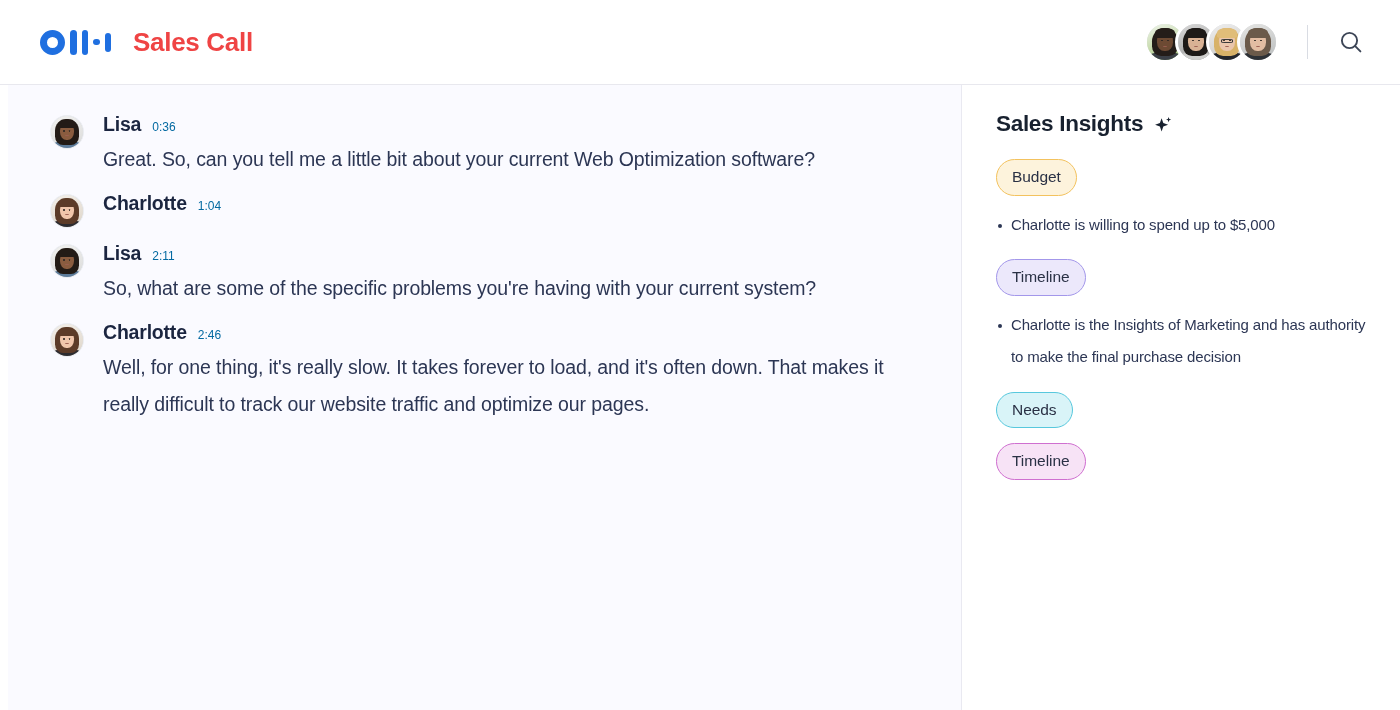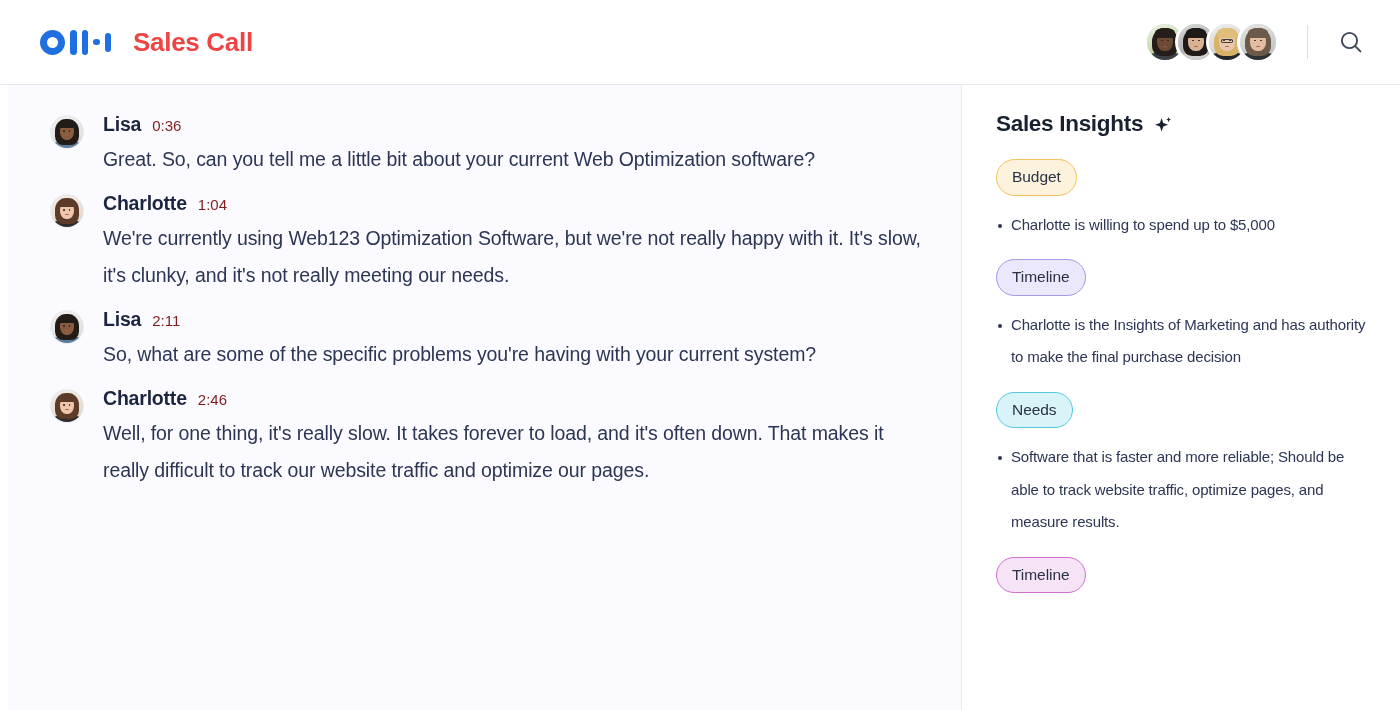--- a/index.html
+++ b/index.html
@@ -169,23 +169,23 @@
     gap: 11px;
     margin-bottom: 5px;
   }
   .speaker {
     font-size: 19.5px;
     font-weight: 700;
     color: #1b2540;
     letter-spacing: -0.2px;
   }
   .timestamp {
-    font-size: 15px;
+    font-size: 12px;
     font-weight: 400;
-    color: #7f1d1d;
+    color: #0369a1;
     letter-spacing: 0px;
   }
 
   .msg-text {
     font-size: 19.5px;
     line-height: 37px;
     color: #2c3654;
     letter-spacing: -0.1px;
     font-weight: 400;
   }
@@ -397,21 +397,20 @@
             <div class="eye l"></div>
               <div class="eye r"></div>
             <div class="mouth"></div>
           </div>
         </div>
         <div class="msg-body">
           <div class="msg-head">
             <span class="speaker">Charlotte</span>
             <span class="timestamp">1:04</span>
           </div>
-          <div class="msg-text">We're currently using Web123 Optimization Software, but we're not really happy with it. It's slow, it's clunky, and it's not really meeting our needs.</div>
         </div>
       </div>
 
       <div class="msg">
         <div class="msg-avatar">
           <div class="face">
             <div class="bg" style="background:linear-gradient(160deg,#f2f2f0 0%,#dadada 100%)"></div>
             <div class="shoulders" style="background:#5d7c9b"></div>
             <div class="hair-b" style="background:#231b16"></div>
             <div class="head" style="background:#8a5c3f"></div>
@@ -475,23 +474,20 @@
 
       <div class="insight-group">
         <span class="pill authority">Timeline</span>
         <ul class="bullets">
           <li>Charlotte is the Insights of Marketing and has authority to make the final purchase decision</li>
         </ul>
       </div>
 
       <div class="insight-group">
         <span class="pill needs">Needs</span>
-        <ul class="bullets">
-          <li>Software that is faster and more reliable; Should be able to track website traffic, optimize pages, and measure results.</li>
-        </ul>
       </div>
 
       <div class="insight-group">
         <span class="pill timeline">Timeline</span>
       </div>
 
     </div>
   </div>
 </div>
 

